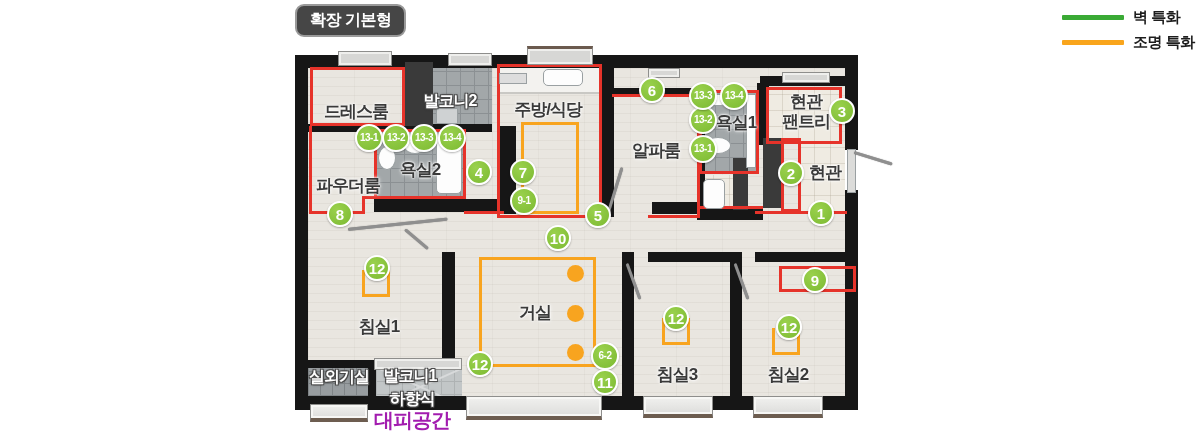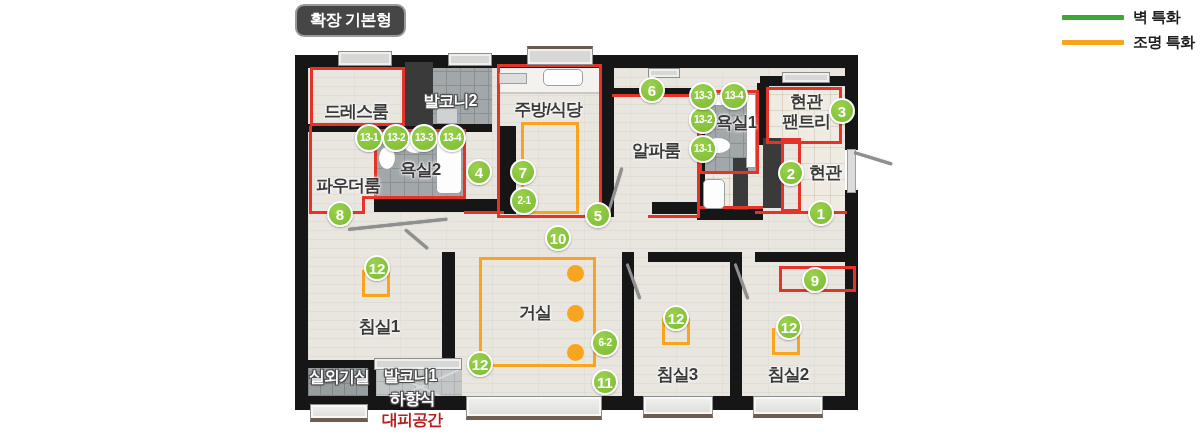--- a/index.html
+++ b/index.html
@@ -39,21 +39,21 @@
   .fix-oval{border-radius:50%;}
   .fix-rc{border-radius:5px;}
 
   .door{height:3px;background:#8f8f8f;border-radius:2px;transform-origin:0 50%;box-shadow:0 0 1px rgba(60,60,60,.6);}
 
   .room-label{transform:translate(-50%,-50%);font-weight:700;font-size:17px;color:#3a3a3a;
     letter-spacing:-1px;white-space:pre-line;text-align:center;line-height:1.15;
     text-shadow:0 0 2px #fff,0 0 2px #fff,0 0 4px #fff;z-index:8;}
   .room-label.halo{color:#fff;font-size:16px;
     text-shadow:-1px -1px 0 #4a4a4a,1px -1px 0 #4a4a4a,-1px 1px 0 #4a4a4a,1px 1px 0 #4a4a4a,0 0 3px #333;}
-  .room-label.plain{color:#b91c1c;text-shadow:none;font-size:16px;}
+  .room-label.plain{color:#a21caf;text-shadow:none;font-size:20px;}
 
   .badge{transform:translate(-50%,-50%);width:26px;height:26px;border-radius:50%;
     background:radial-gradient(circle at 35% 30%,#9ad14d,#7cba32);border:2px solid #fff;
     color:#fff;font-weight:700;font-size:15px;display:flex;align-items:center;justify-content:center;
     box-shadow:0 1px 2px rgba(0,0,0,.3);z-index:9;line-height:1;}
   .badge.compound{width:28px;height:28px;font-size:10px;letter-spacing:-0.5px;}
 
   .xline{height:2px;background:#d8dadb;transform-origin:0 50%;}
 </style>
 </head>
@@ -188,22 +188,22 @@
       <div class="room-label halo" style="left: 339px; top: 377px;">실외기실</div>
       <div class="room-label halo" style="left: 410px; top: 376px;">발코니1</div>
       <div class="room-label halo" style="left: 412px; top: 399px;">하향식</div>
       <div class="room-label plain" style="left: 412px; top: 420px;">대피공간</div>
       <div class="badge" style="left: 821px; top: 213px;">1</div>
       <div class="badge" style="left: 791px; top: 173px;">2</div>
       <div class="badge" style="left: 842px; top: 111px;">3</div>
       <div class="badge" style="left: 479px; top: 172px;">4</div>
       <div class="badge" style="left: 598px; top: 215px;">5</div>
       <div class="badge" style="left: 652px; top: 90px;">6</div>
-      <div class="badge compound" style="left: 524px; top: 201px;">2-1</div>
-      <div class="badge compound" style="left: 605px; top: 343px;">6-2</div>
+      <div class="badge compound" style="left: 524px; top: 201px;">9-1</div>
+      <div class="badge compound" style="left: 605px; top: 356px;">6-2</div>
       <div class="badge" style="left: 523px; top: 172px;">7</div>
       <div class="badge" style="left: 340px; top: 214px;">8</div>
       <div class="badge" style="left: 815px; top: 280px;">9</div>
       <div class="badge" style="left: 558px; top: 238px;">10</div>
       <div class="badge" style="left: 605px; top: 382px;">11</div>
       <div class="badge" style="left: 377px; top: 268px;">12</div>
       <div class="badge" style="left: 480px; top: 364px;">12</div>
       <div class="badge" style="left: 676px; top: 318px;">12</div>
       <div class="badge" style="left: 789px; top: 327px;">12</div>
       <div class="badge compound" style="left: 369px; top: 138px;">13-1</div>

